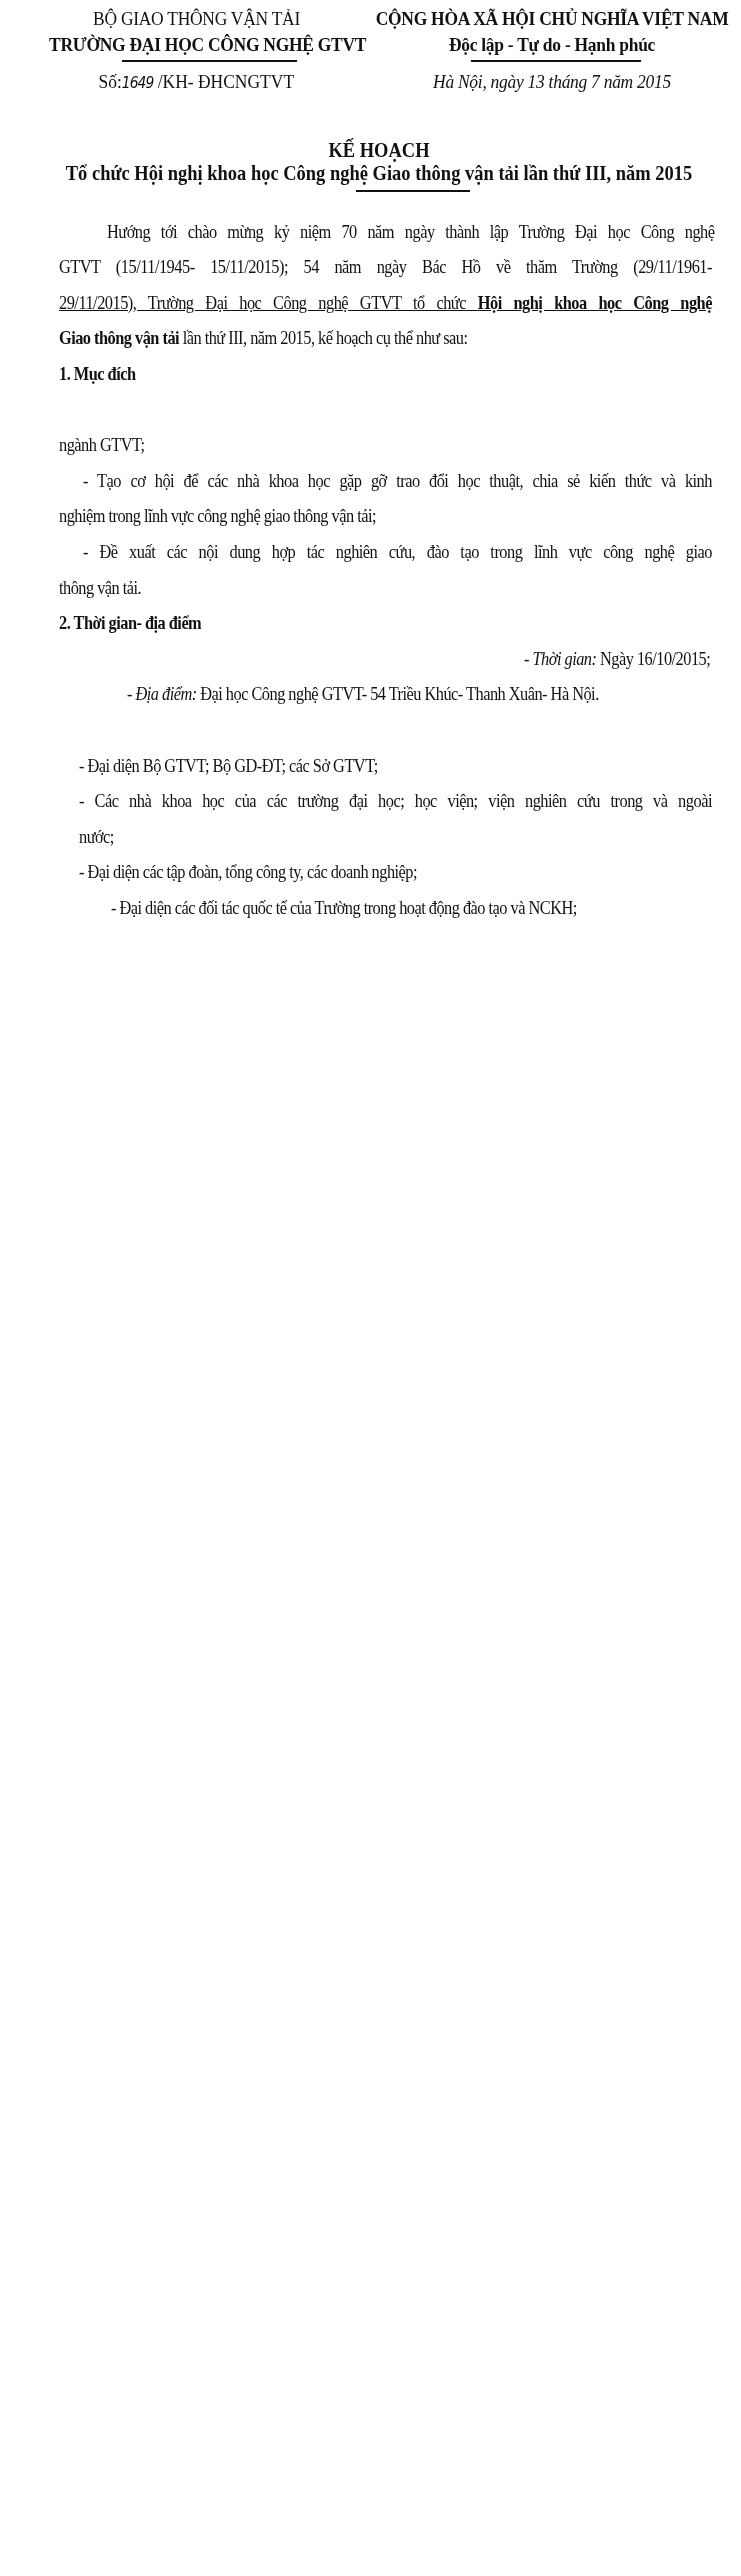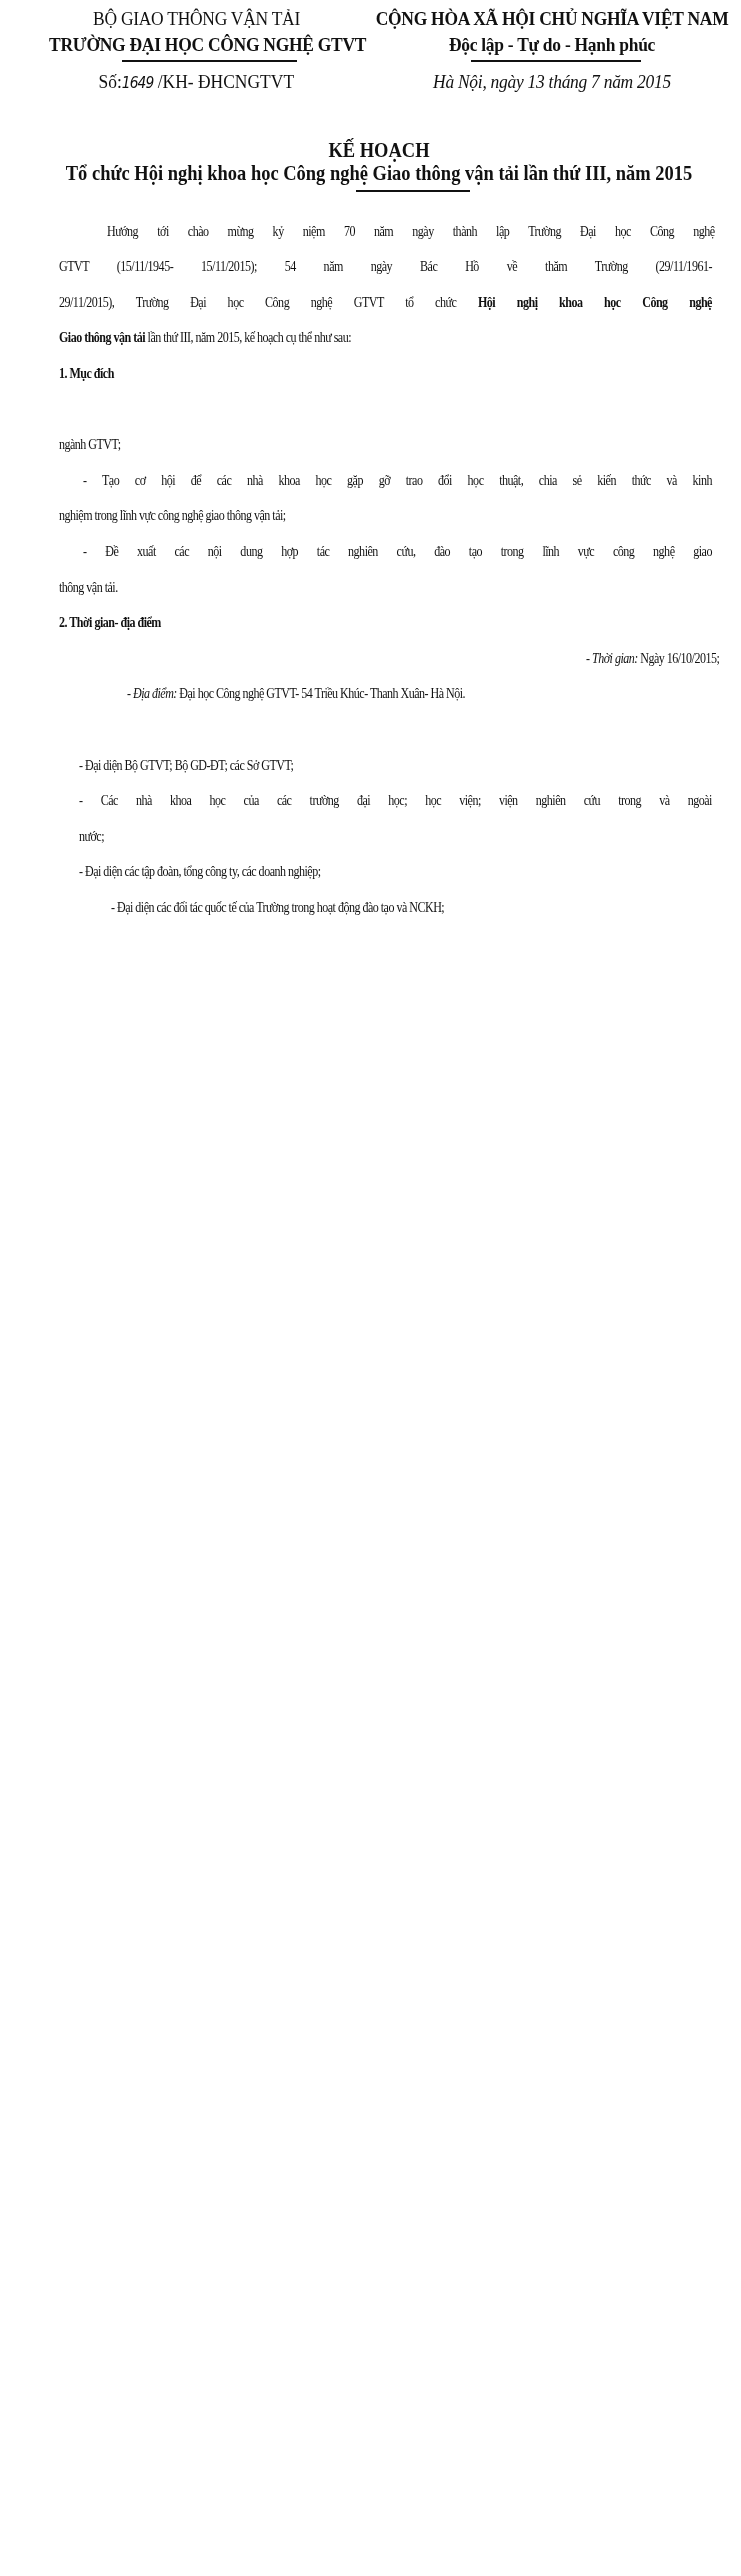--- a/index.html
+++ b/index.html
@@ -10,21 +10,21 @@
   }
   .page { position: absolute; left: 8px; top: 0; width: 742px; height: 2292px; }
   .abs { position: absolute; white-space: nowrap; }
   .hdr { font-size: 19px; letter-spacing: -0.3px; transform: scaleX(0.92); transform-origin: center; }
   .hdr-b { font-weight: bold; }
   .rule { position: absolute; height: 2px; background: #111; }
   .center { text-align: center; }
   .title { font-size: 21px; font-weight: bold; transform: scaleX(0.88); transform-origin: center; }
   .ln {
     position: absolute; left: 44px; width: 658px;
-    font-size: 14px; line-height: 36px; height: 36px;
+    font-size: 19px; line-height: 36px; height: 36px;
     white-space: nowrap; letter-spacing: -0.6px;
   }
   .ln.j { text-align: justify; text-align-last: justify; }
   .ln .s { display: inline-block; transform: scaleX(0.86); transform-origin: left center; }
   .j .s { display: block; width: 116%; transform: scaleX(0.862); transform-origin: left center; text-align: justify; text-align-last: justify; }
   .b { font-weight: bold; }
   .i { font-style: italic; }
 </style>
 </head>
 <body>
@@ -48,21 +48,21 @@
   <div class="abs title center" style="left:0;top:138px;width:742px;">KẾ HOẠCH</div>
   <div class="abs title center" style="left:0;top:161px;width:742px;">Tổ chức Hội nghị khoa học Công nghệ Giao thông vận tải lần thứ III, năm 2015</div>
   <div class="rule" style="left:348px;top:190px;width:114px;height:1.5px;"></div>
 
   <div class="ln j" style="top:214px;left:99px;width:605px;">
       <span class="s" style="width:116.5%;">Hướng tới chào mừng kỷ niệm 70 năm ngày thành lập Trường Đại học Công nghệ</span>
     </div>
   <div class="ln j" style="top:249px;left:51px;width:653px;">
       <span class="s">GTVT (15/11/1945- 15/11/2015); 54 năm ngày Bác Hồ về thăm Trường (29/11/1961-</span>
     </div>
-  <div class="ln j" style="top:285px;left:51px;width:653px;">
+  <div class="ln j" style="top:285px;left:51px;width:653px;text-decoration:underline;">
       <span class="s"><span>29/11/2015), Trường Đại học Công nghệ GTVT tổ chức </span><b>Hội nghị khoa học Công nghệ</b></span>
     </div>
   <div class="ln" style="top:320px;left:51px;"><span class="s"><b>Giao thông vận tải</b><span> lần thứ III, năm 2015, kế hoạch cụ thể như sau:</span></span></div>
 
   <div class="ln b" style="top:356px;left:51px;"><span class="s">1. Mục đích</span></div>
   <div class="ln" style="top:427px;left:51px;"><span class="s">ngành GTVT;</span></div>
   <div class="ln j" style="top:463px;left:75px;width:629px;">
       <span class="s">- Tạo cơ hội để các nhà khoa học gặp gỡ trao đổi học thuật, chia sẻ kiến thức và kinh</span>
     </div>
   <div class="ln" style="top:498px;left:51px;"><span class="s">nghiệm trong lĩnh vực công nghệ giao thông vận tải;</span></div>

